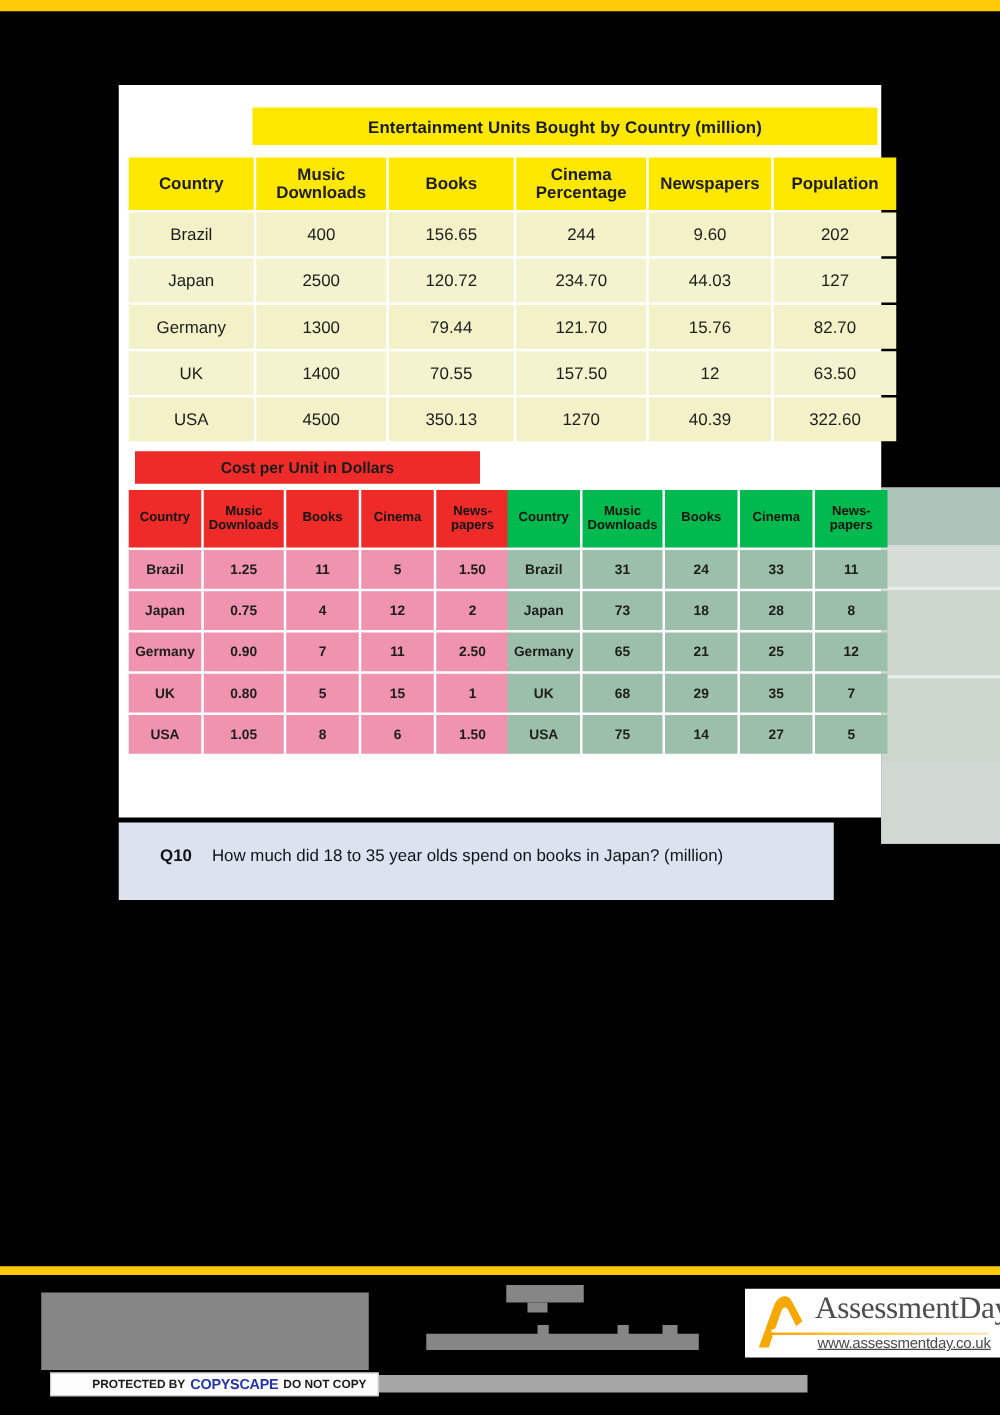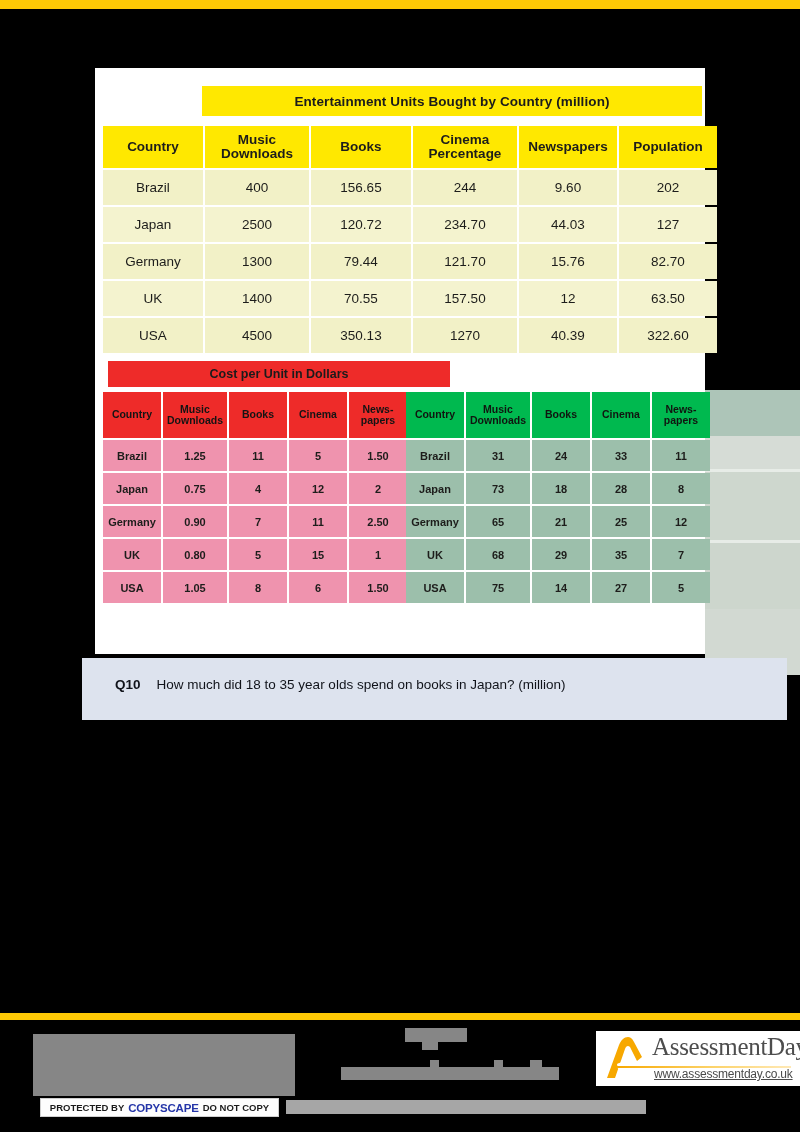--- a/index.html
+++ b/index.html
@@ -55,21 +55,21 @@
   }
   .yellow-table .hdr td{
     background:#ffe800;font-weight:600;height:40px;line-height:1.05;
     font-size:13.5px;
   }
   .yellow-table .body td{ background:#f2f1c7; }
   .yellow-table .body.alt td{ background:#f4f3cf; }
 
   
   .red-title{
-    position:absolute;left:13px;top:293px;width:342px;height:26px;
+    position:absolute;left:13px;top:293px;width:276px;height:26px;
     background:#ee2b29;
     display:flex;align-items:center;justify-content:center;
     font-size:12.5px;font-weight:700;color:#1b1b1b;
   }
   .red-table{
     position:absolute;left:6px;top:322px;width:302px;
   }
   .red-table td{ height:29px;font-size:11px; }
   .red-table .hdr td{
     background:#ee2b29;font-weight:700;height:44px;line-height:1.05;
@@ -103,21 +103,21 @@
   .green-bleed .bl-hdr{ height:46px;background:#adc5b8; }
   .green-bleed .bl-b1{ height:33px;background:#d6dcd6; }
   .green-bleed .bl-gap{ height:3px;background:#e7ece7; }
   .green-bleed .bl-b2{ height:68px;background:#ced7ce; }
   .green-bleed .bl-b3{ height:3px;background:#e7ece7; }
   .green-bleed .bl-b4{ height:66px;background:#cdd6cd; }
   .green-bleed .bl-b5{ height:66px;background:#d2d9d2; }
 
   
   .question-band{
-    position:absolute;left:82px;top:658px;width:705px;height:62px;
+    position:absolute;left:95px;top:658px;width:572px;height:62px;
     background:#dde3ee;
   }
   .question-inner{
     position:absolute;left:33px;top:19px;
     display:flex;align-items:baseline;gap:16px;
     color:#10131a;
   }
   .q-num{font-size:13.5px;font-weight:700;}
   .q-text{font-size:13.5px;font-weight:400;}
 
@@ -132,21 +132,21 @@
   }
   .redact-left{
     position:absolute;left:33px;top:14px;width:262px;height:62px;
     background:#868686;
   }
   .copyscape{
     position:absolute;left:40px;top:1098px;
     width:237px;height:17px;
     background:#fdfdfd;border:1px solid #cfcfcf;
     display:flex;align-items:center;justify-content:center;
-    gap:4px;white-space:nowrap;
+    gap:4px;white-space:nowrap;padding-left:24px;
   }
   .cs-a,.cs-c{font-size:9.5px;font-weight:700;color:#1a1a1a;letter-spacing:0;}
   .cs-b{font-size:11.5px;font-weight:700;color:#2435a8;letter-spacing:-.2px;}
 
   .redact-mid-top{
     position:absolute;left:405px;top:1028px;width:62px;height:14px;background:#868686;
   }
   .redact-mid-stub{
     position:absolute;left:422px;top:1042px;width:16px;height:8px;background:#868686;
   }

